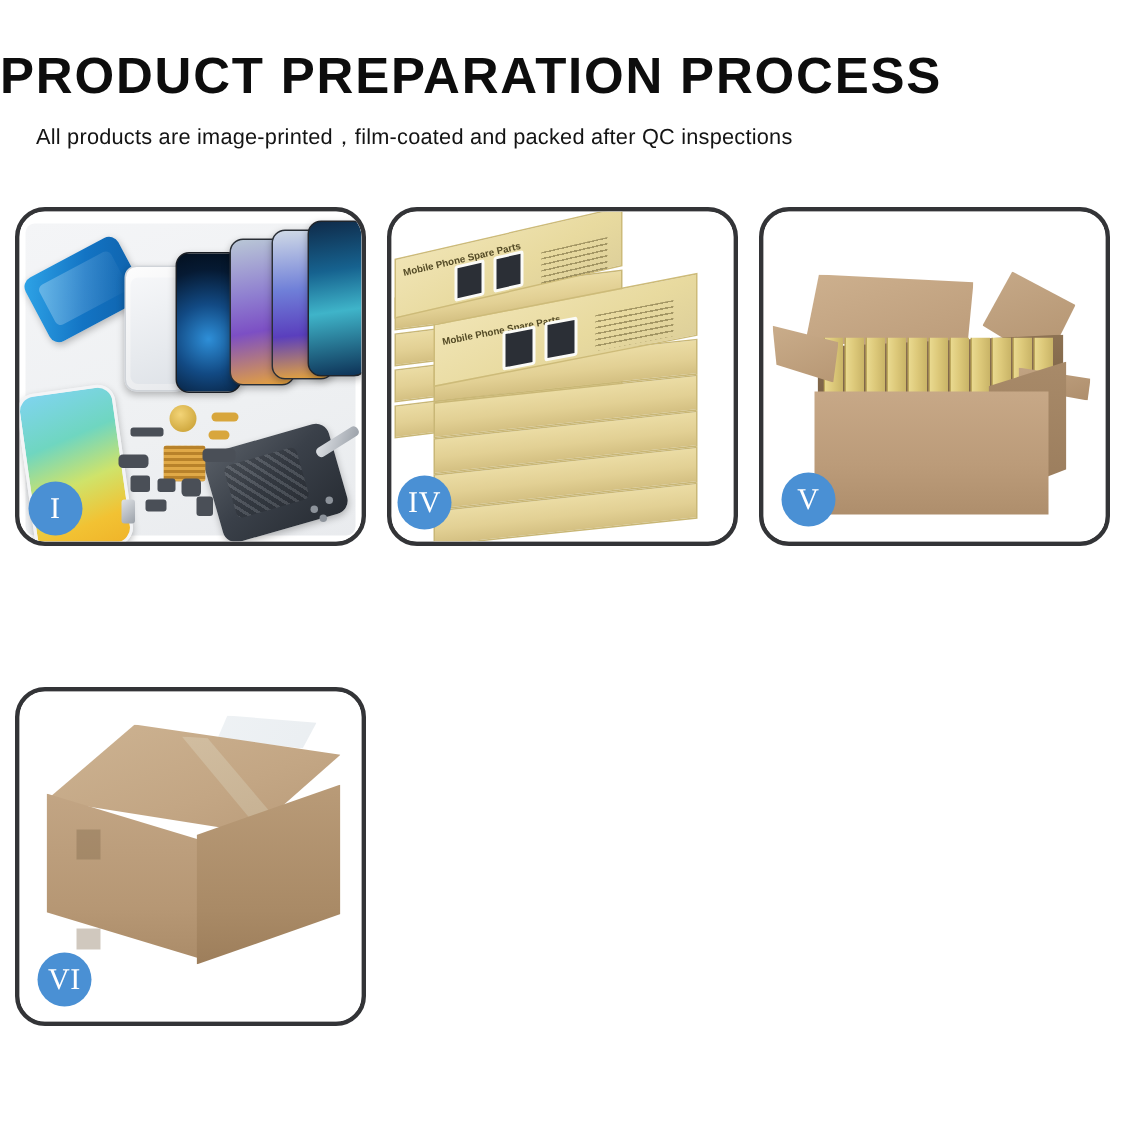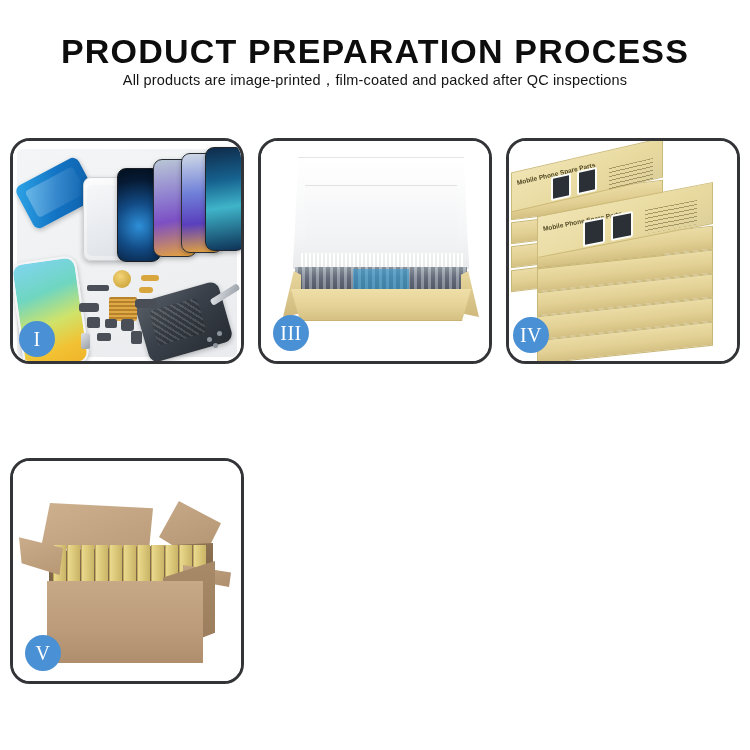--- a/index.html
+++ b/index.html
@@ -7,37 +7,38 @@
   body {
     width: 750px; height: 750px;
     background: #ffffff;
     font-family: "Liberation Sans", sans-serif;
     overflow: hidden;
   }
 
   .page { position: relative; width: 750px; height: 750px; }
 
   
-  .header { text-align: center; padding-top: 34px; }
+  .header { text-align: left; padding-top: 34px; }
 
   .title {
     font-size: 34px;
     font-weight: 700;
     letter-spacing: 1.2px;
     color: #0d0d0d;
     line-height: 1.05;
     font-family: "Liberation Sans", sans-serif;
   }
 
   .subtitle {
-    margin-top: 1px;
+    margin-top: 12px;
     font-size: 14.5px;
     color: #141414;
     letter-spacing: .15px;
     font-family: "Liberation Sans", sans-serif;
+    padding-left: 24px;
   }
 
   
   .grid {
     position: absolute;
     left: 10px; top: 138px;
     width: 730px; height: 545px;
     display: grid;
     grid-template-columns: repeat(3, 234px);
     grid-template-rows: repeat(2, 226px);
@@ -400,33 +401,20 @@
         <div class="part" style="left:118px;top:190px;width:11px;height:13px;border-radius:2px;"></div>
         <div class="part screw" style="left:194px;top:196px;width:5px;height:5px;"></div>
         <div class="part screw" style="left:204px;top:190px;width:5px;height:5px;"></div>
         <div class="part screw" style="left:200px;top:202px;width:5px;height:5px;"></div>
         <div class="part silver" style="left:196px;top:150px;width:32px;height:7px;transform:rotate(-32deg);border-radius:3px;"></div>
       </div>
       <div class="badge b1">I</div>
     </div>
 
 
-    <div class="panel p3">
-      <div class="stage">
-        <div class="lid"></div>
-        <div class="lid-in"></div>
-        <div class="foam"></div>
-        <div class="contents"></div>
-        <div class="cblue"></div>
-        <div class="lflap"></div>
-        <div class="rflap"></div>
-        <div class="front"></div>
-      </div>
-      <div class="badge b3">III</div>
-    </div>
 
     <div class="panel p4">
       <div class="stage">
 
         <div class="kbox" style="left:2px;top:48px;width:152px;height:22px;transform:skewY(-7deg);"></div>
         <div class="kbox" style="left:2px;top:72px;width:152px;height:22px;transform:skewY(-7deg);"></div>
         <div class="kbox" style="left:2px;top:96px;width:152px;height:22px;transform:skewY(-7deg);"></div>
         <div class="kbox" style="left:2px;top:120px;width:152px;height:22px;transform:skewY(-7deg);"></div>
 
         <div class="kb-top" style="left:2px;top:14px;width:152px;height:40px;transform:skewY(-13deg);border:1px solid #cdbb79;">
@@ -471,15 +459,27 @@
           <div class="ybar" style="left:140px;"></div>
         </div>
         <div class="flap-left"></div>
         <div class="flap-front"></div>
         <div class="body-r"></div>
         <div class="body"></div>
       </div>
       <div class="badge b5">V</div>
     </div>
 
+    <div class="panel p6">
+      <div class="stage">
+        <div class="film"></div>
+        <div class="top"></div>
+        <div class="tape"></div>
+        <div class="left"></div>
+        <div class="right"></div>
+        <div class="notch1"></div>
+        <div class="notch2"></div>
+      </div>
+      <div class="badge b6">VI</div>
+    </div>
 
   </div>
 </div>
 
 </body></html>

